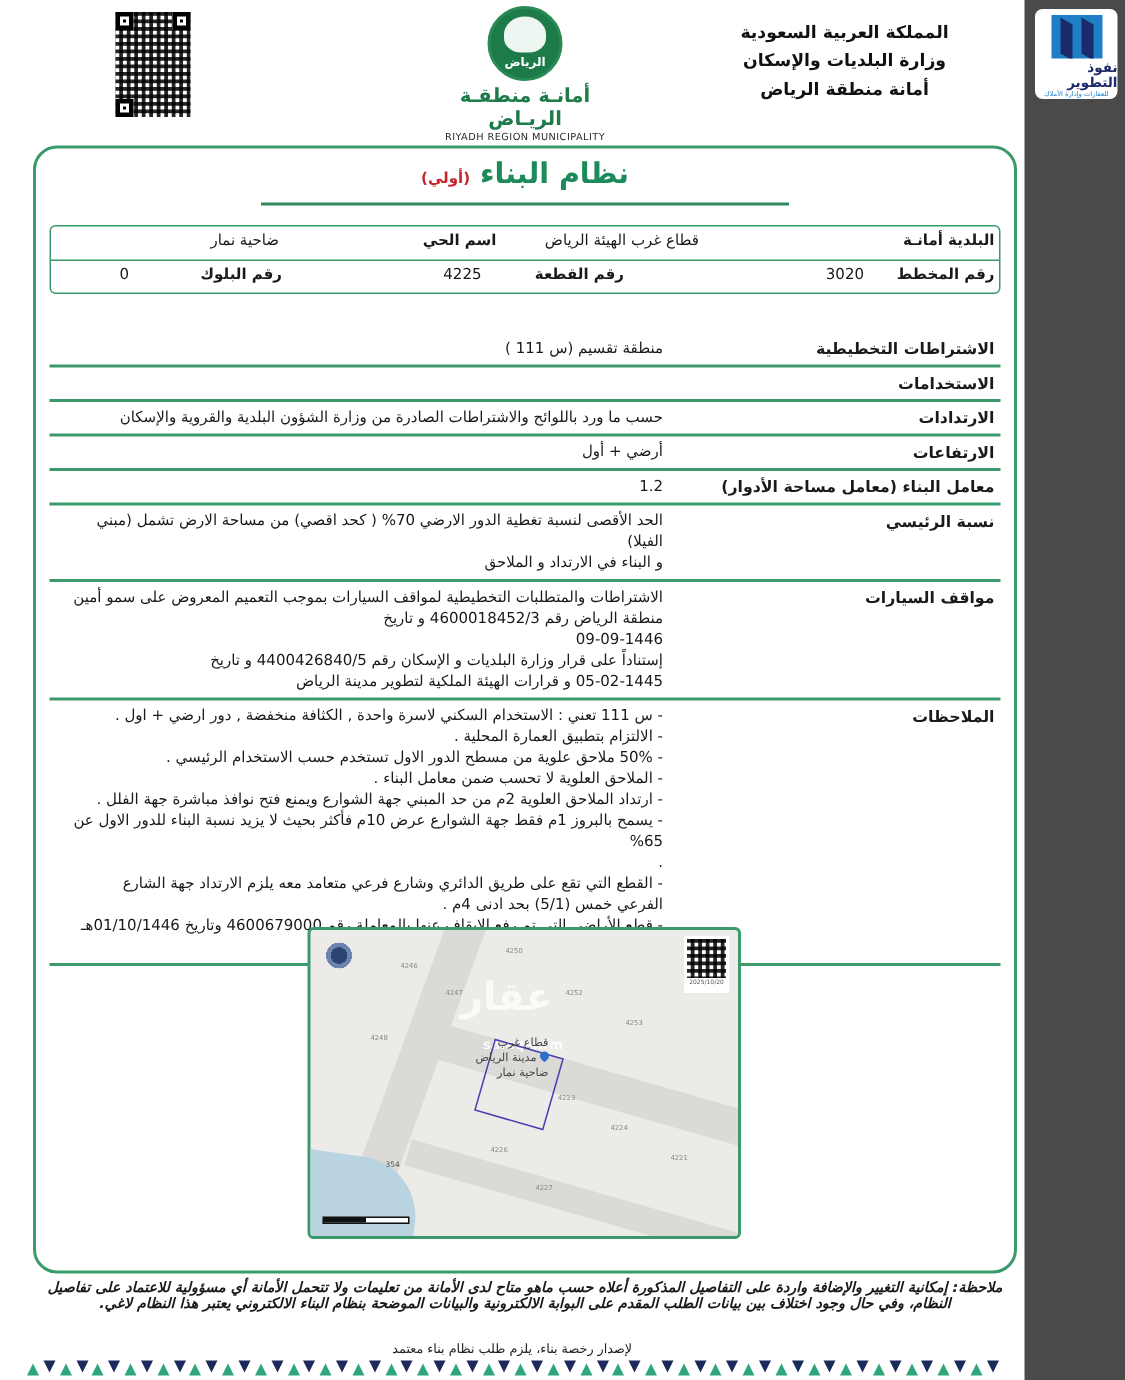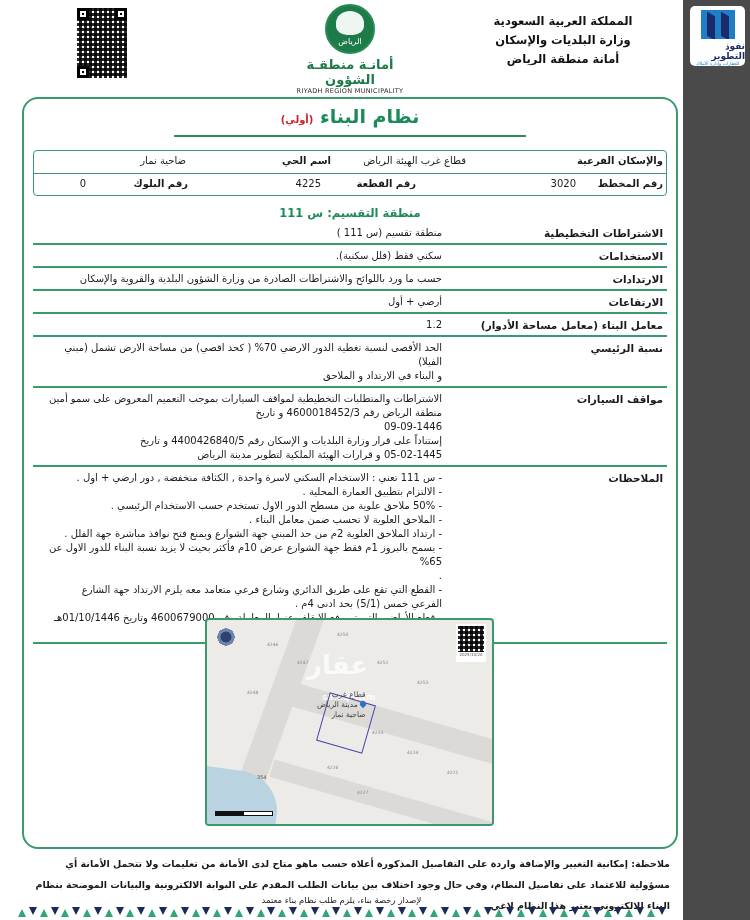--- a/index.html
+++ b/index.html
@@ -13,21 +13,21 @@
   .side-logo .mark:before { content: ""; position: absolute; left: 6px; top: 4px; width: 8px; height: 24px; background: #1b2a6b; transform: skewY(30deg); }
   .side-logo .mark:after { content: ""; position: absolute; right: 6px; top: 4px; width: 8px; height: 24px; background: #1b2a6b; transform: skewY(30deg); }
   .side-logo .t1 { font-size: 9px; font-weight: bold; color: #1b2a6b; margin-top: 2px; direction: rtl; }
   .side-logo .t2 { font-size: 4.5px; color: #1e7fc7; direction: rtl; }
 
   
   .hdr-right { position: absolute; right: 10px; top: 12px; width: 220px; text-align: center; direction: rtl; font-weight: bold; font-size: 11.5px; line-height: 19px; color: #111; }
   .hdr-center { position: absolute; left: 280px; top: 4px; width: 140px; text-align: center; }
   .emblem { width: 50px; height: 50px; border-radius: 50%; background: #1d7a49; margin: 0 auto; position: relative; border: 2px solid #2a8a55; }
   .emblem .inner { position: absolute; left: 9px; top: 5px; width: 28px; height: 24px; border-radius: 50% 50% 40% 40%; background: #eef6f1; }
-  .emblem .lbl { position: absolute; left: 0; right: 0; bottom: 6px; text-align: center; color: #fff; font-size: 8px; font-weight: normal; direction: rtl; }
+  .emblem .lbl { position: absolute; left: 0; right: 0; bottom: 6px; text-align: center; color: #fff; font-size: 8px; font-weight: bold; direction: rtl; }
   .muni-ar { font-size: 13px; font-weight: bold; color: #1d7a49; margin-top: 3px; direction: rtl; }
   .muni-en { font-size: 6.5px; font-weight: normal; color: #2b2b2b; letter-spacing: .3px; }
   .qr-top { position: absolute; left: 77px; top: 8px; width: 50px; height: 70px; }
 
   .qr { background-color: #fff;
     background-image:
       linear-gradient(90deg, transparent 50%, rgba(0,0,0,.85) 50%),
       linear-gradient(0deg, transparent 50%, rgba(0,0,0,.85) 50%);
     background-size: 5px 7px, 7px 5px; position: relative; }
   .qr .fp { position: absolute; width: 12px; height: 12px; border: 3px solid #000; background: #fff; }
@@ -64,21 +64,21 @@
   .map .qr-map { position: absolute; right: 6px; top: 4px; width: 30px; height: 38px; background: #fff; padding: 2px; }
   .map .qr-map .qr { width: 26px; height: 26px; }
   .map .qr-map .dt { font-size: 4px; text-align: center; color: #555; }
   .map .scale { position: absolute; left: 8px; bottom: 8px; width: 58px; height: 5px; border: 1px solid #111; background: linear-gradient(90deg, #111 50%, #fff 50%); }
   .map .wm { position: absolute; left: 100px; top: 30px; font-size: 26px; color: rgba(255,255,255,.75); font-weight: bold; }
   .map .wm2 { position: absolute; left: 115px; top: 72px; font-size: 9px; color: rgba(255,255,255,.85); font-weight: bold; text-align: right; }
   .map .num { position: absolute; font-size: 4.5px; color: #888; }
   .map .road-name { position: absolute; font-size: 5px; color: #555; }
 
   
-  .note { position: absolute; left: 30px; width: 640px; top: 853px; direction: rtl; font-size: 9.5px; line-height: 21px; font-weight: bold; color: #1a1a1a; text-align: right; }
+  .note { position: absolute; left: 30px; width: 640px; top: 853px; direction: rtl; font-size: 9.5px; line-height: 11px; font-weight: bold; color: #1a1a1a; text-align: center; font-style: italic; }
   .foot-line { position: absolute; left: 0; width: 683px; top: 895px; text-align: center; direction: rtl; font-size: 8.5px; color: #222; }
   .tri-row { position: absolute; left: 18px; top: 907px; width: 648px; height: 10px; display: flex; justify-content: space-between; }
   .tri { width: 0; height: 0; border-left: 4.5px solid transparent; border-right: 4.5px solid transparent; }
   .tri.up { border-bottom: 8px solid #2ea57a; margin-top: 2px; }
   .tri.down { border-top: 8px solid #1b2a5a; }
 </style>
 </head>
 <body>
 
 <div class="page">
@@ -87,68 +87,64 @@
     <span class="fp" style="left:0;top:0"></span>
     <span class="fp" style="right:0;top:0"></span>
     <span class="fp" style="left:0;bottom:0"></span>
   </div>
 
   <div class="hdr-center">
     <div class="emblem">
       <div class="inner"></div>
       <div class="lbl">الرياض</div>
     </div>
-    <div class="muni-ar">أمانـة منطقـة الشؤون</div>
+    <div class="muni-ar">أمانـة منطقـة الريـاض</div>
     <div class="muni-en">RIYADH REGION MUNICIPALITY</div>
   </div>
 
   <div class="hdr-right">
     <div>المملكة العربية السعودية</div>
     <div>وزارة البلديات والإسكان</div>
     <div>أمانة منطقة الرياض</div>
   </div>
 
   <div class="card">
     <div class="title">
       <span>نظام البناء</span>
       <span class="sub">(أولي)</span>
     </div>
     <div class="title-rule"></div>
 
     <div class="info">
       <div class="row">
-        <span class="cell b" style="right:3px">والإسكان الفرعية</span>
+        <span class="cell b" style="right:3px">البلدية أمانـة</span>
         <span class="cell" style="right:200px">قطاع غرب الهيئة الرياض</span>
         <span class="cell b" style="right:335px">اسم الحي</span>
         <span class="cell" style="right:480px">ضاحية نمار</span>
       </div>
       <div class="row">
         <span class="cell b" style="right:3px">رقم المخطط</span>
         <span class="cell" style="right:90px">3020</span>
         <span class="cell b" style="right:250px">رقم القطعة</span>
         <span class="cell" style="right:345px">4225</span>
         <span class="cell b" style="right:478px">رقم البلوك</span>
         <span class="cell" style="right:580px">0</span>
       </div>
     </div>
 
-    <div class="zone">منطقة التقسيم: س 111</div>
 
     <div class="spec">
       <div class="srow">
         <div class="k">الاشتراطات التخطيطية</div>
         <div class="v">
             <p>منطقة تقسيم (س 111 )</p>
           </div>
       </div>
       <div class="srow">
         <div class="k">الاستخدامات</div>
-        <div class="v">
-            <p>سكني فقط (فلل سكنية).</p>
-          </div>
       </div>
       <div class="srow">
         <div class="k">الارتدادات</div>
         <div class="v">
             <p>حسب ما ورد باللوائح والاشتراطات الصادرة من وزارة الشؤون البلدية والقروية والإسكان</p>
           </div>
       </div>
       <div class="srow">
         <div class="k">الارتفاعات</div>
         <div class="v">

